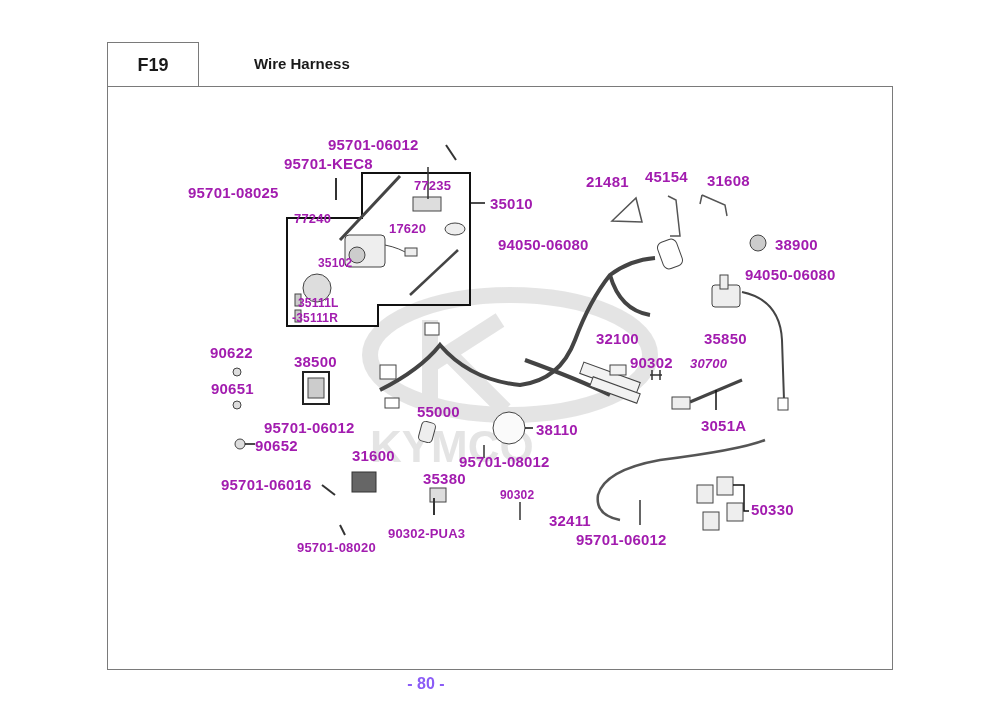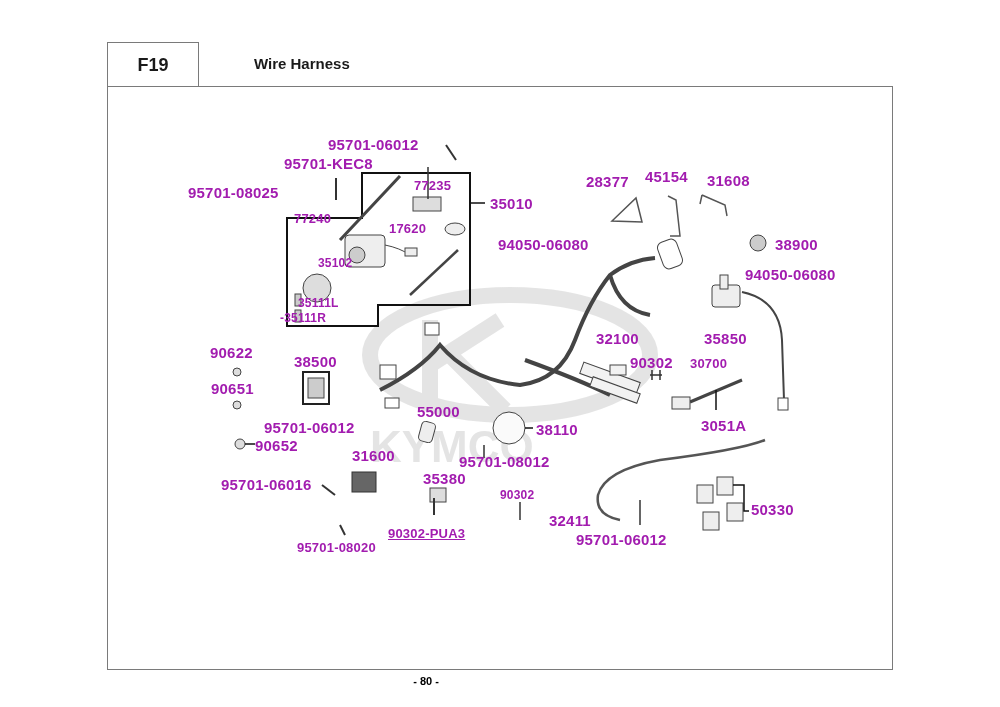--- a/index.html
+++ b/index.html
@@ -5,21 +5,21 @@
   html, body { margin:0; padding:0; background:#ffffff; }
   body { width:1000px; height:707px; position:relative; overflow:hidden;
          font-family:"Liberation Sans", sans-serif; color:#1a1a1a; }
   .frame { position:absolute; left:107px; top:86px; width:786px; height:584px;
            border:1px solid #7a7a7a; box-sizing:border-box; }
   .hdr-code { position:absolute; left:107px; top:42px; width:92px; height:45px;
               border:1px solid #7a7a7a; border-bottom:none; box-sizing:border-box;
               font-weight:bold; font-size:18px; display:flex; align-items:center; justify-content:center; }
   .hdr-title { position:absolute; left:254px; top:55px; font-weight:bold; font-size:15px; }
   .hdr-line { position:absolute; left:219px; top:86px; width:674px; height:1px; background:#7a7a7a; }
-  .page-num { position:absolute; left:0; width:852px; top:675px; text-align:center; font-size:11px; font-weight:bold; color:#000000; }
+  .page-num { position:absolute; left:0; width:852px; top:675px; text-align:center; font-size:16px; font-weight:bold; color:#8b5cf6; }
   .lbl { position:absolute; font-weight:bold; font-size:15px; white-space:nowrap; color:#a21caf; letter-spacing:0.2px; }
   .lbl.sm { font-size:13px; }
   .lbl.xs { font-size:12px; }
   svg.art { position:absolute; left:0; top:0; width:1000px; height:707px; }
 </style>
 </head>
 <body>
 
 <div class="hdr-code">F19</div>
 <div class="hdr-title">Wire Harness</div>
@@ -135,45 +135,45 @@
 
 <div class="lbl" style="left:328px;top:136px;">95701-06012</div>
 <div class="lbl" style="left:284px;top:155px;">95701-KEC8</div>
 <div class="lbl" style="left:188px;top:184px;">95701-08025</div>
 <div class="lbl sm" style="left:414px;top:178px;">77235</div>
 <div class="lbl" style="left:490px;top:195px;">35010</div>
 <div class="lbl sm" style="left:294px;top:211px;">77240</div>
 <div class="lbl sm" style="left:389px;top:221px;">17620</div>
 <div class="lbl xs" style="left:298px;top:256px;margin-left:20px;">35102</div>
 <div class="lbl xs" style="left:298px;top:296px;">35111L</div>
-<div class="lbl xs" style="left:280px;top:311px;text-align:center;">-35111R</div>
+<div class="lbl xs" style="left:292px;top:311px;text-align:center;">-35111R</div>
 
-<div class="lbl" style="left:586px;top:173px;">28377</div>
+<div class="lbl" style="left:586px;top:173px;">21481</div>
 <div class="lbl" style="left:645px;top:168px;">45154</div>
 <div class="lbl" style="left:707px;top:172px;">31608</div>
 <div class="lbl" style="left:498px;top:236px;">94050-06080</div>
 <div class="lbl" style="left:775px;top:236px;">38900</div>
 <div class="lbl" style="left:745px;top:266px;">94050-06080</div>
 <div class="lbl" style="left:704px;top:330px;">35850</div>
 <div class="lbl" style="left:596px;top:330px;">32100</div>
 <div class="lbl" style="left:630px;top:354px;">90302</div>
-<div class="lbl sm" style="left:690px;top:356px;">30700</div>
+<div class="lbl sm" style="left:690px;top:356px;font-style:italic;">30700</div>
 <div class="lbl" style="left:701px;top:417px;">3051A</div>
 
 <div class="lbl" style="left:210px;top:344px;">90622</div>
 <div class="lbl" style="left:294px;top:353px;">38500</div>
 <div class="lbl" style="left:211px;top:380px;">90651</div>
 <div class="lbl" style="left:264px;top:419px;">95701-06012</div>
 <div class="lbl" style="left:255px;top:437px;">90652</div>
 <div class="lbl" style="left:417px;top:403px;">55000</div>
 <div class="lbl" style="left:536px;top:421px;">38110</div>
 <div class="lbl" style="left:352px;top:447px;">31600</div>
 <div class="lbl" style="left:459px;top:453px;">95701-08012</div>
 <div class="lbl" style="left:221px;top:476px;">95701-06016</div>
 <div class="lbl" style="left:423px;top:470px;">35380</div>
 <div class="lbl xs" style="left:500px;top:488px;">90302</div>
 <div class="lbl" style="left:549px;top:512px;">32411</div>
 <div class="lbl" style="left:576px;top:531px;">95701-06012</div>
 <div class="lbl" style="left:751px;top:501px;">50330</div>
-<div class="lbl sm" style="left:388px;top:526px;text-decoration:underline;">90302-PUA3</div>
+<div class="lbl sm" style="left:388px;top:526px;">90302-PUA3</div>
 <div class="lbl sm" style="left:297px;top:540px;">95701-08020</div>
 
 <div class="page-num">- 80 -</div>
 
 </body></html>

